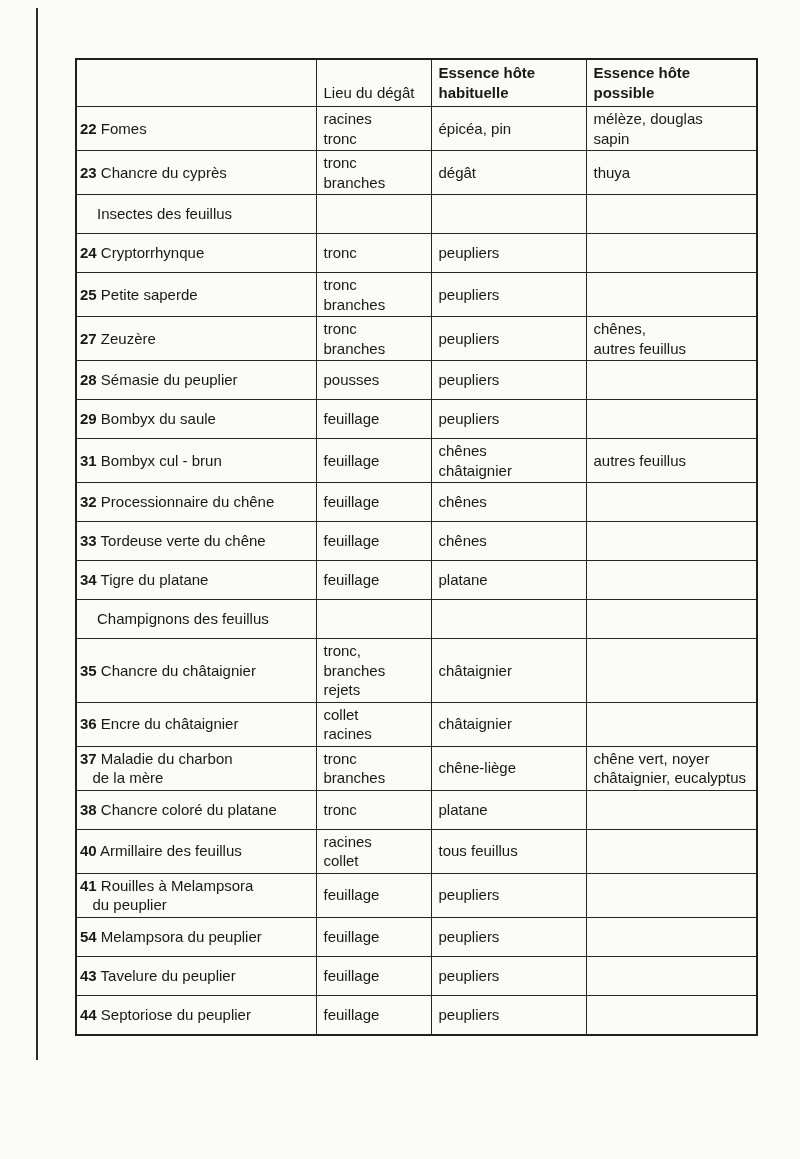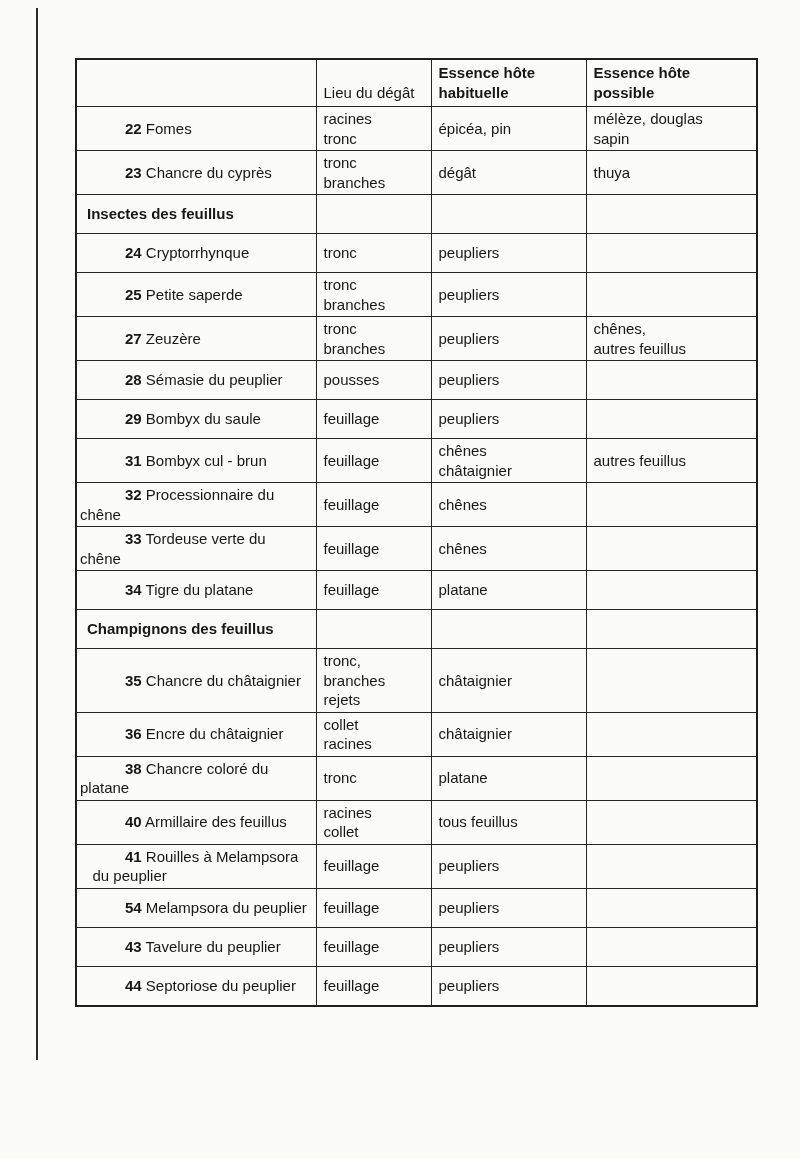--- a/index.html
+++ b/index.html
@@ -41,25 +41,25 @@
     overflow: hidden;
   }
   th {
     height: 40px;
     vertical-align: bottom;
     padding-bottom: 4px;
     margin-top: 8px;
   }
   td { height: 34px; }
   .bold { font-weight: 700; }
-  .num { font-weight: 700; margin-left: 45px; }
+  .num { font-weight: 700; }
   .name-cell { padding-left: 3px; }
   .section-cell {
-    font-weight: 700;
-    padding-left: 10px;
+    font-weight: 400;
+    padding-left: 20px;
     height: 30px;
   }
 </style>
 </head>
 <body>
 
 <div>
   <div class="scan-edge"></div>
 
   <table class="doc-table">
@@ -173,20 +173,29 @@
           <td></td>
         </tr>
         <tr>
           <td class="name-cell"><span class="num">36</span><span> Encre du châtaignier</span></td>
           <td>collet
 racines</td>
           <td>châtaignier</td>
           <td></td>
         </tr>
         <tr>
+          <td class="name-cell"><span class="num">37</span><span> Maladie du charbon
+   de la mère</span></td>
+          <td>tronc
+branches</td>
+          <td>chêne-liège</td>
+          <td>chêne vert, noyer
+châtaignier, eucalyptus</td>
+        </tr>
+        <tr>
           <td class="name-cell"><span class="num">38</span><span> Chancre coloré du platane</span></td>
           <td>tronc</td>
           <td>platane</td>
           <td></td>
         </tr>
         <tr>
           <td class="name-cell"><span class="num">40</span><span> Armillaire des feuillus</span></td>
           <td>racines
 collet</td>
           <td>tous feuillus</td>

